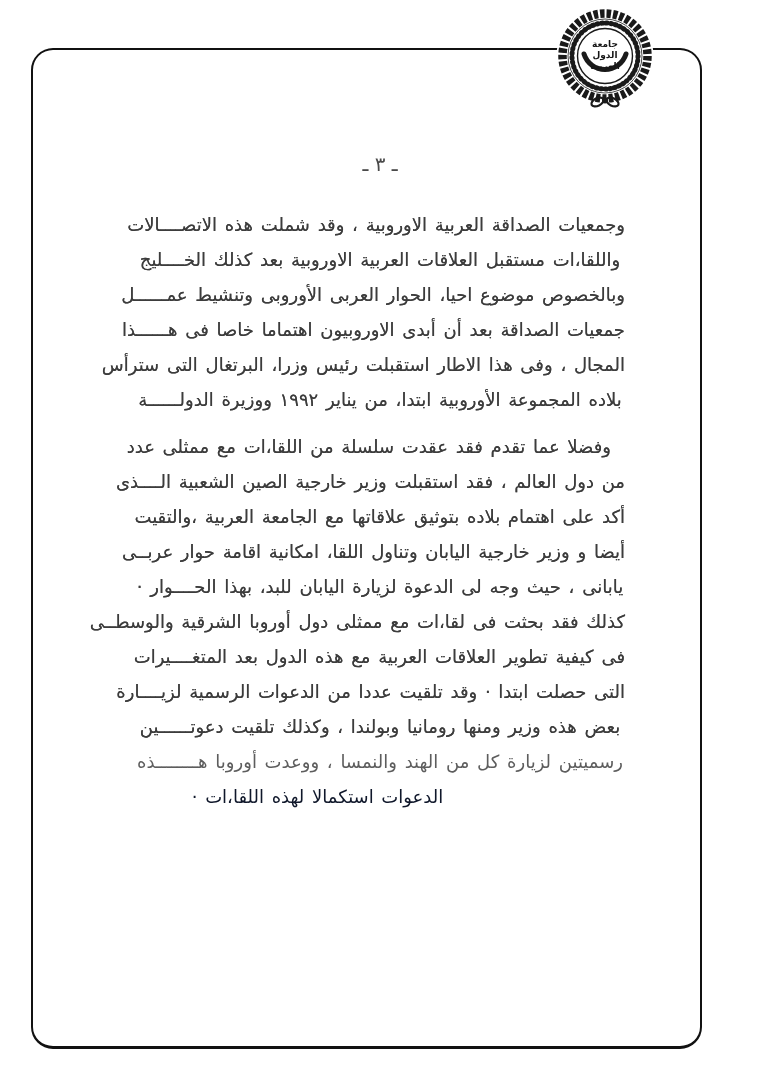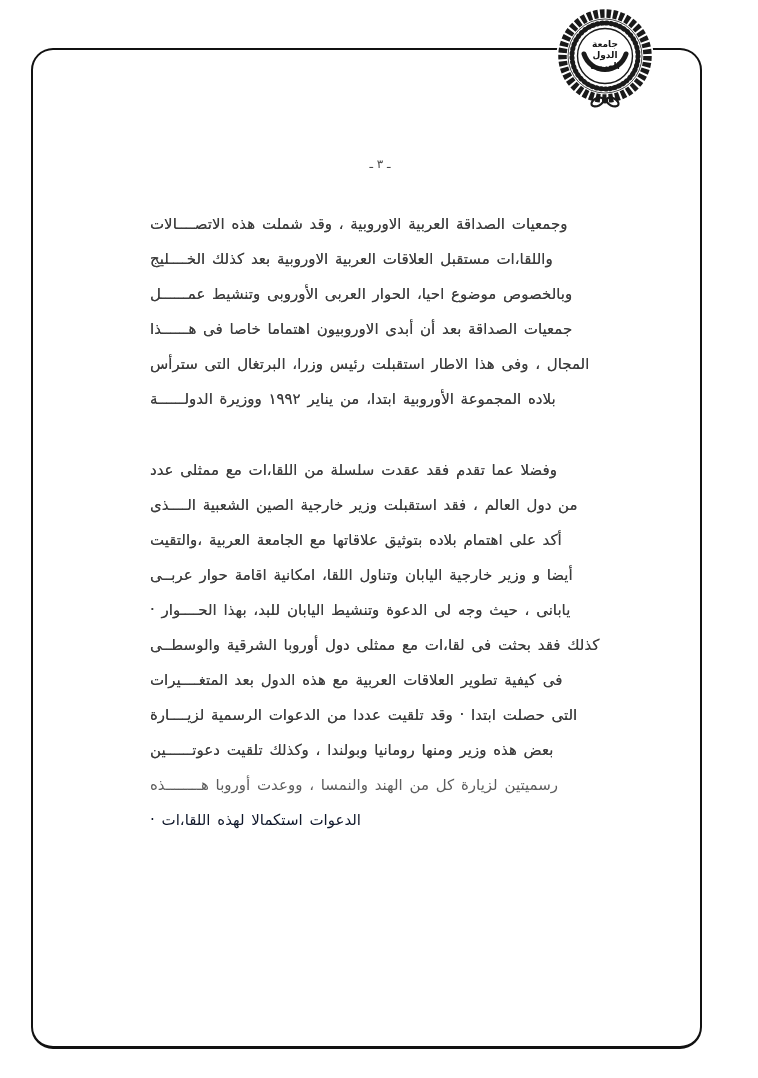--- a/index.html
+++ b/index.html
@@ -24,40 +24,40 @@
   }
 
   
   .emblem { position: absolute; left: 555px; top: 6px; }
 
   .pagenum {
     position: absolute;
     left: 320px; top: 152px;
     width: 120px;
     text-align: center;
-    font-size: 12px;
+    font-size: 20px;
     line-height: 24px;
     color: #4a4a4a;
     direction: rtl;
   }
 
   .textblock {
     position: absolute;
-    left: 150px; top: 207px;
+    left: 135px; top: 207px;
     width: 490px;
     direction: rtl;
-    text-align: left;
-    font-size: 15px;
+    text-align: center;
+    font-size: 18px;
     line-height: 35px;
     color: #3c3c3c;
     text-shadow: 0 0 0.5px rgba(45,45,45,0.75);
     word-spacing: 2px;
   }
   .line { white-space: nowrap; }
-  .para2 { margin-top: 36px; }
+  .para2 { margin-top: 12px; }
   .indent { padding-right: 14px; }
   .offset-left { padding-right: 125px; }
   .fade1 { color: #5d5d5d; text-shadow: none; }
   .fade2 { color: #0f172a; text-shadow: none; filter: blur(0.4px); }
 </style>
 </head>
 <body>
 
 <div class="sheet">
 
@@ -96,21 +96,21 @@
       <div class="line">جمعيات الصداقة بعد أن أبدى الاوروبيون اهتماما خاصا فى هــــــذا</div>
       <div class="line">المجال ، وفى هذا الاطار استقبلت رئيس وزرا، البرتغال التى سترأس</div>
       <div class="line">بلاده المجموعة الأوروبية ابتدا، من يناير ١٩٩٢ ووزيرة الدولــــــة</div>
     </div>
 
     <div class="para para2">
       <div class="line indent">وفضلا عما تقدم فقد عقدت سلسلة من اللقا،ات مع ممثلى عدد</div>
       <div class="line">من دول العالم ، فقد استقبلت وزير خارجية الصين الشعبية الــــذى</div>
       <div class="line">أكد على اهتمام بلاده بتوثيق علاقاتها مع الجامعة العربية ،والتقيت</div>
       <div class="line">أيضا و وزير خارجية اليابان وتناول اللقا، امكانية اقامة حوار عربــى</div>
-      <div class="line">يابانى ، حيث وجه لى الدعوة وتنشيط اليابان للبد، بهذا الحــــوار ·</div>
+      <div class="line">يابانى ، حيث وجه لى الدعوة لزيارة اليابان للبد، بهذا الحــــوار ·</div>
       <div class="line">كذلك فقد بحثت فى لقا،ات مع ممثلى دول أوروبا الشرقية والوسطــى</div>
       <div class="line">فى كيفية تطوير العلاقات العربية مع هذه الدول بعد المتغــــيرات</div>
       <div class="line">التى حصلت ابتدا · وقد تلقيت عددا من الدعوات الرسمية لزيــــارة</div>
       <div class="line">بعض هذه وزير ومنها رومانيا وبولندا ، وكذلك تلقيت دعوتــــــين</div>
       <div class="line fade1">رسميتين لزيارة كل من الهند والنمسا ، ووعدت أوروبا هــــــــذه</div>
       <div class="line fade2 offset-left">الدعوات استكمالا لهذه اللقا،ات ·</div>
     </div>
 
   </div>
 </div>

